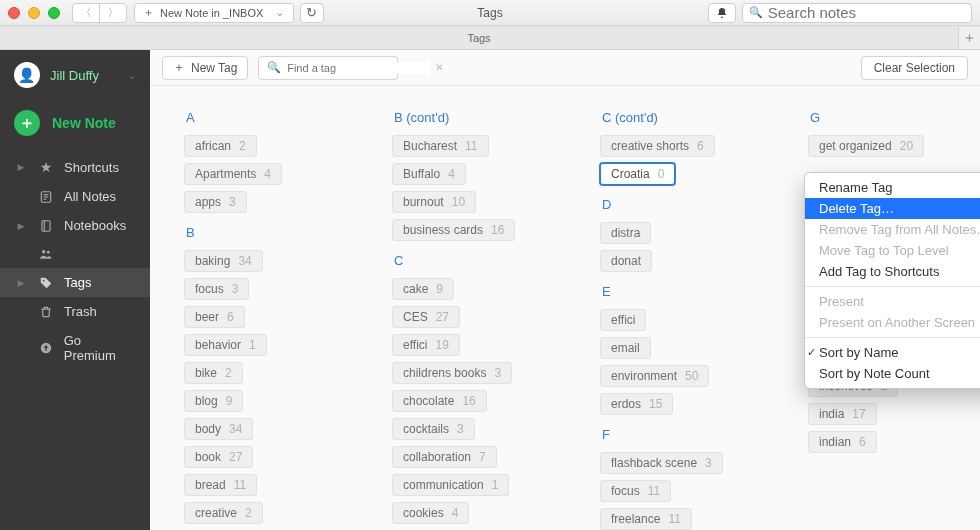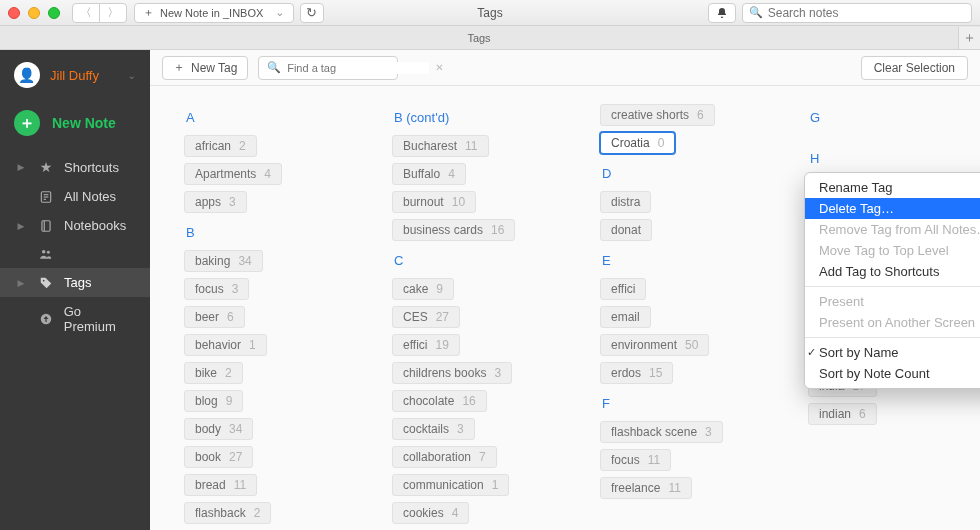--- a/index.html
+++ b/index.html
@@ -16,35 +16,35 @@
 .navbtn:first-of-type { border-radius:4px 0 0 4px; }
 .navbtn:last-of-type { border-radius:0 4px 4px 0; }
 .newnotebtn { height:20px; border:1px solid #cfcfcf; background:#fff; border-radius:4px; display:flex; align-items:center; font-size:11px; color:#555; padding:0 8px; margin-left:8px; gap:6px; }
 .newnotebtn .chev { color:#999; margin-left:6px; }
 .syncbtn { width:24px; height:20px; border:1px solid #cfcfcf; background:#fff; border-radius:4px; display:flex; align-items:center; justify-content:center; margin-left:6px; color:#666; font-size:13px; }
 .title-center { position:absolute; left:0; right:0; text-align:center; font-size:12px; color:#555; pointer-events:none; }
 .title-right { margin-left:auto; display:flex; align-items:center; gap:6px; }
 .bellbtn { width:28px; height:20px; border:1px solid #cfcfcf; background:#fff; border-radius:4px; display:flex; align-items:center; justify-content:center; font-size:12px; color:#444; }
 .searchbox { width:230px; height:20px; border:1px solid #cfcfcf; background:#fff; border-radius:4px; display:flex; align-items:center; padding:0 6px; gap:5px; }
 .searchbox span.icon { color:#9a9a9a; font-size:11px; }
-.searchbox input { border:none; outline:none; font-size:12px; flex:1; color:#555; }
+.searchbox input { border:none; outline:none; font-size:15px; flex:1; color:#555; }
 
 
 .tabstrip { height:24px; background:#e7e7e7; border-bottom:1px solid #d3d3d3; display:flex; align-items:center; }
 .tabstrip .tab { flex:1; text-align:center; font-size:11px; color:#666; }
 .tabstrip .plus { width:22px; height:22px; border-left:1px solid #d3d3d3; display:flex; align-items:center; justify-content:center; color:#888; font-size:14px; background:#efefef; }
 
 
 .body { display:flex; height:calc(530px - 26px - 24px); }
 
 
 .sidebar { width:227px; background:#383838; color:#cfcfcf; display:flex; flex-direction:column; font-size:13px; }
 .userrow { display:flex; align-items:center; gap:10px; padding:12px 14px; }
 .avatar { width:26px; height:26px; border-radius:50%; background:#fff; display:flex; align-items:center; justify-content:center; font-size:14px; color:#888; }
-.userrow .name { color:#f97316; font-size:13px; }
+.userrow .name { color:#86efac; font-size:13px; }
 .userrow .chev { margin-left:auto; color:#777; font-size:10px; }
 .newnote-row { display:flex; align-items:center; gap:12px; padding:10px 14px 16px; }
 .newnote-plus { width:26px; height:26px; border-radius:50%; background:#2dbe60; color:#fff; display:flex; align-items:center; justify-content:center; font-size:16px; font-weight:bold; }
 .newnote-row .label { color:#22c55e; font-weight:600; font-size:14px; }
 .sb-item { display:flex; align-items:center; gap:10px; padding:7px 14px; cursor:pointer; }
 .sb-item .disc { width:14px; text-align:center; color:#777; font-size:9px; }
 .sb-item.noexp .disc { visibility:hidden; }
 .sb-item .sbicon { width:16px; color:#a8a8a8; display:flex; justify-content:center; font-size:14px; }
 .sb-item .sblabel { color:#d9d9d9; }
 .sb-item.active { background:#4a4a4a; }
@@ -184,20 +184,29 @@
         <svg width="14" height="14" viewBox="0 0 24 24" fill="#d0d0d0">
             <path d="M3 3h8l10 10-8 8L3 11V3z"></path>
             <circle cx="8" cy="8" r="1.5" fill="#4a4a4a"></circle>
           </svg>
       </span>
       <span class="sblabel">Tags</span>
     </div>
     <div class="sb-item noexp">
       <span class="disc">▶</span>
       <span class="sbicon">
+        <svg width="14" height="14" viewBox="0 0 24 24" fill="none" stroke="#a8a8a8" stroke-width="2">
+            <path d="M4 7h16M9 7V4h6v3M6 7l1 13h10l1-13"></path>
+          </svg>
+      </span>
+      <span class="sblabel">Trash</span>
+    </div>
+    <div class="sb-item noexp">
+      <span class="disc">▶</span>
+      <span class="sbicon">
         <svg width="14" height="14" viewBox="0 0 24 24" fill="#a8a8a8">
             <circle cx="12" cy="12" r="9"></circle>
             <path d="M12 7l4 5h-3v5h-2v-5H8l4-5z" fill="#383838"></path>
           </svg>
       </span>
       <span class="sblabel">Go Premium</span>
     </div>
 
   </div>
 
@@ -263,21 +272,21 @@
           </div>
           <div class="tagpill">
             <span>book</span>
             <span class="cnt">27</span>
           </div>
           <div class="tagpill">
             <span>bread</span>
             <span class="cnt">11</span>
           </div>
           <div class="tagpill">
-            <span>flashback</span>
+            <span>creative</span>
             <span class="cnt">2</span>
           </div>
         </div>
         <div class="col">
           <div class="sect-head">B (cont'd)</div>
           <div class="tagpill">
             <span>Bucharest</span>
             <span class="cnt">11</span>
           </div>
           <div class="tagpill">
@@ -324,20 +333,21 @@
           <div class="tagpill">
             <span>communication</span>
             <span class="cnt">1</span>
           </div>
           <div class="tagpill">
             <span>cookies</span>
             <span class="cnt">4</span>
           </div>
         </div>
         <div class="col">
+          <div class="sect-head">C (cont'd)</div>
           <div class="tagpill">
             <span>creative shorts</span>
             <span class="cnt">6</span>
           </div>
           <div class="tagpill selected">
             <span>Croatia</span>
             <span class="cnt">0</span>
           </div>
           <div class="sect-head">D</div>
           <div class="tagpill">
@@ -370,20 +380,24 @@
             <span>focus</span>
             <span class="cnt">11</span>
           </div>
           <div class="tagpill">
             <span>freelance</span>
             <span class="cnt">11</span>
           </div>
         </div>
         <div class="col">
           <div class="sect-head">G</div>
+          <div class="tagpill">
+            <span>get organized</span>
+            <span class="cnt">20</span>
+          </div>
           <div class="sect-head" style="margin-top: 16px;">H</div>
           <div class="tagpill">
             <span>h</span>
             <span class="cnt">2</span>
           </div>
           <div class="tagpill">
             <span>ess</span>
             <span class="cnt">30</span>
           </div>
           <div class="tagpill">

